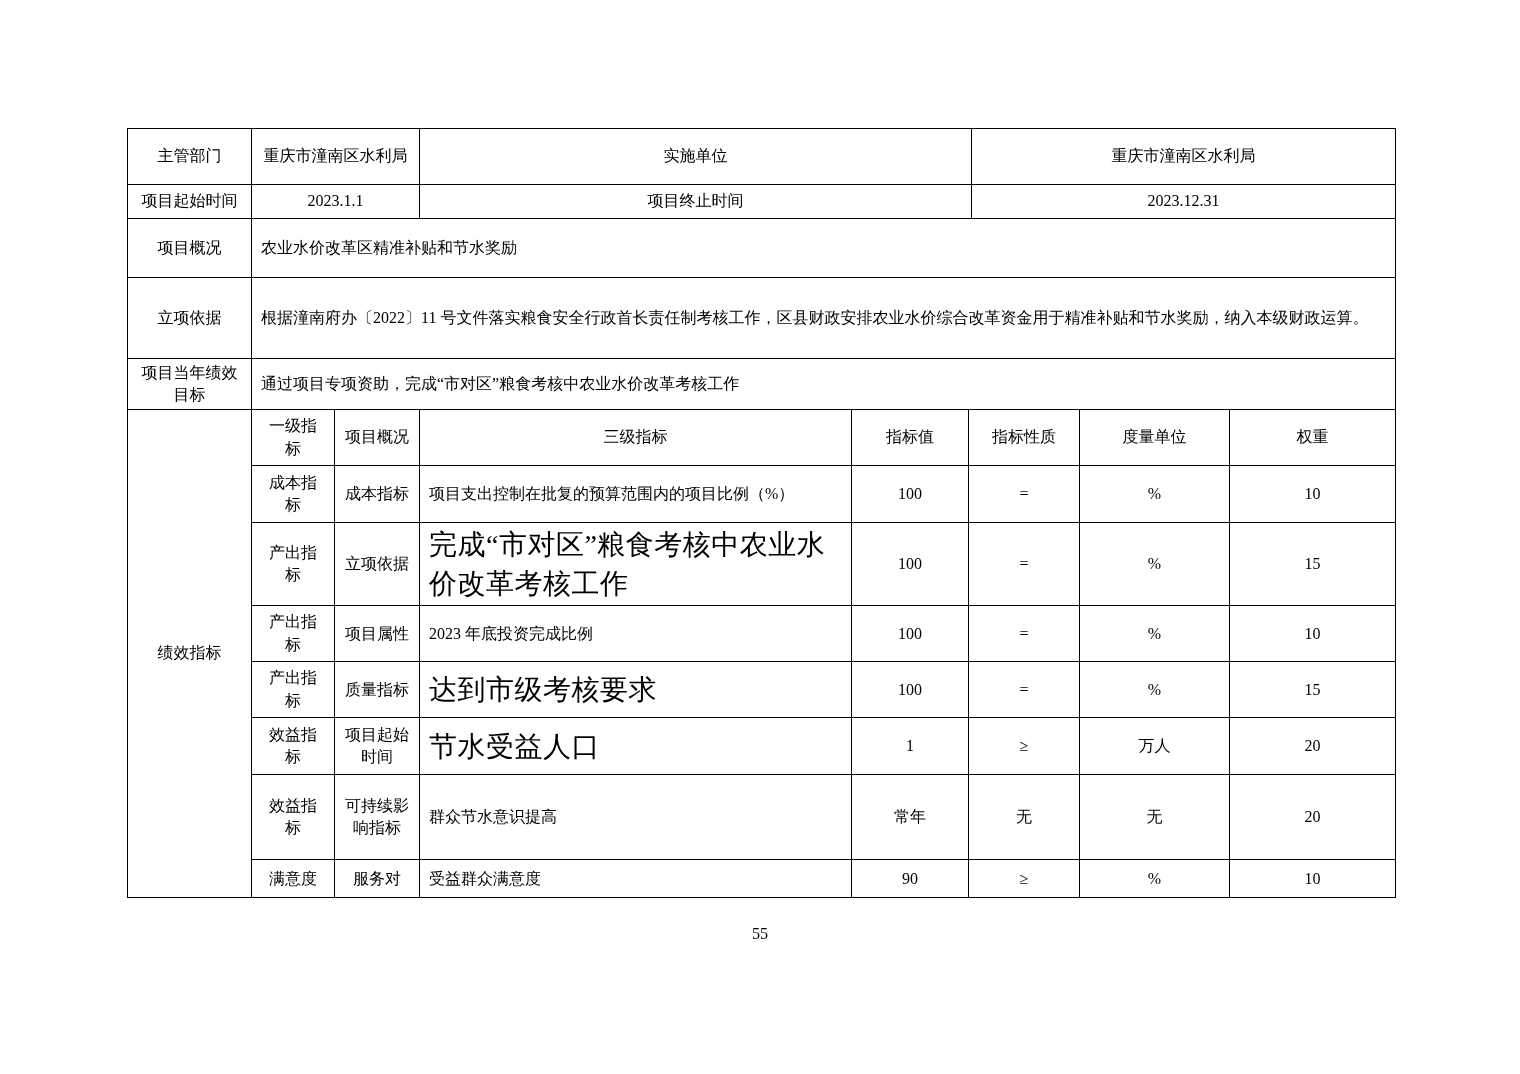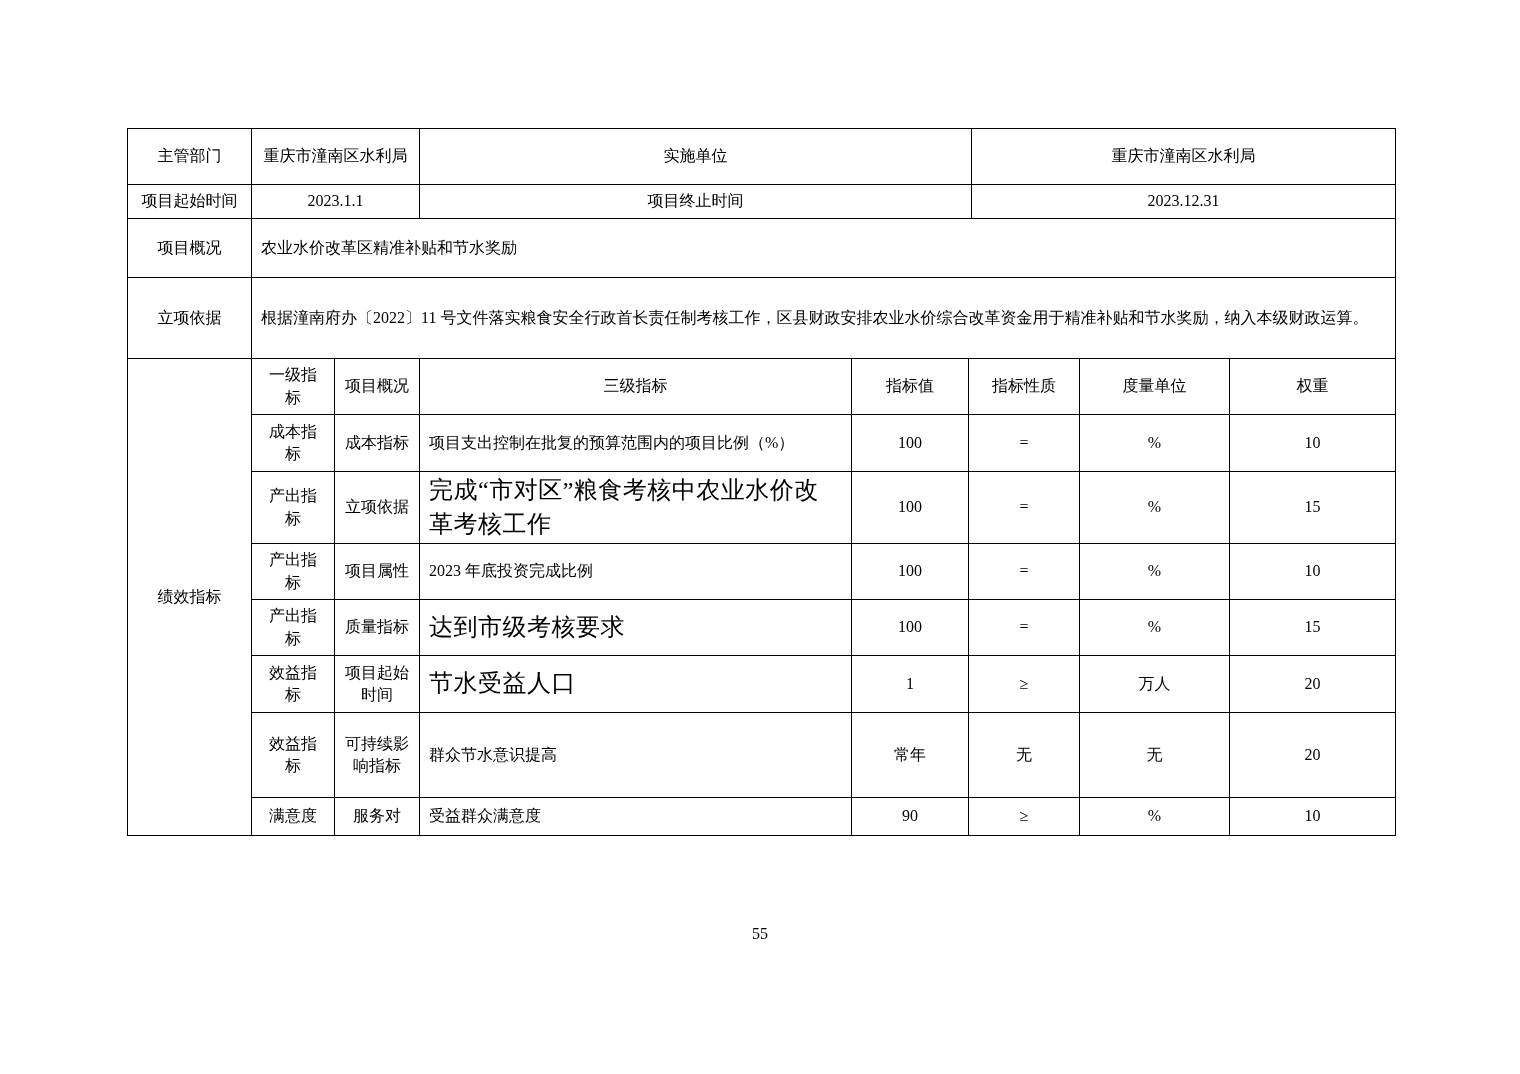--- a/index.html
+++ b/index.html
@@ -41,21 +41,21 @@
   td.left {
     text-align: left;
     padding-left: 9px;
     padding-right: 12px;
   }
   td.narrow {
     padding-left: 10px;
     padding-right: 10px;
   }
   td.big {
-    font-size: 24px;
+    font-size: 28px;
     letter-spacing: 0.5px;
   }
   .footer-page-number {
     position: absolute;
     left: 0;
     top: 925px;
     width: 1520px;
     text-align: center;
     font-size: 16px;
   }
@@ -95,20 +95,24 @@
           <col style="width:1144px">
       </colgroup>
       <tbody>
           <tr style="height:59px">
         <td>项目概况</td>
         <td class="left">农业水价改革区精准补贴和节水奖励</td>
       </tr>
       <tr style="height:81px">
         <td>立项依据</td>
         <td class="left">根据潼南府办〔2022〕11 号文件落实粮食安全行政首长责任制考核工作，区县财政安排农业水价综合改革资金用于精准补贴和节水奖励，纳入本级财政运算。</td>
+      </tr>
+      <tr style="height:51px">
+        <td class="narrow">项目当年绩效目标</td>
+        <td class="left">通过项目专项资助，完成“市对区”粮食考核中农业水价改革考核工作</td>
       </tr>
     </tbody>
       </table>
 
     <table>
       <colgroup>
         <col style="width:124px">
           <col style="width:83px">
           <col style="width:85px">
           <col style="width:432px">

